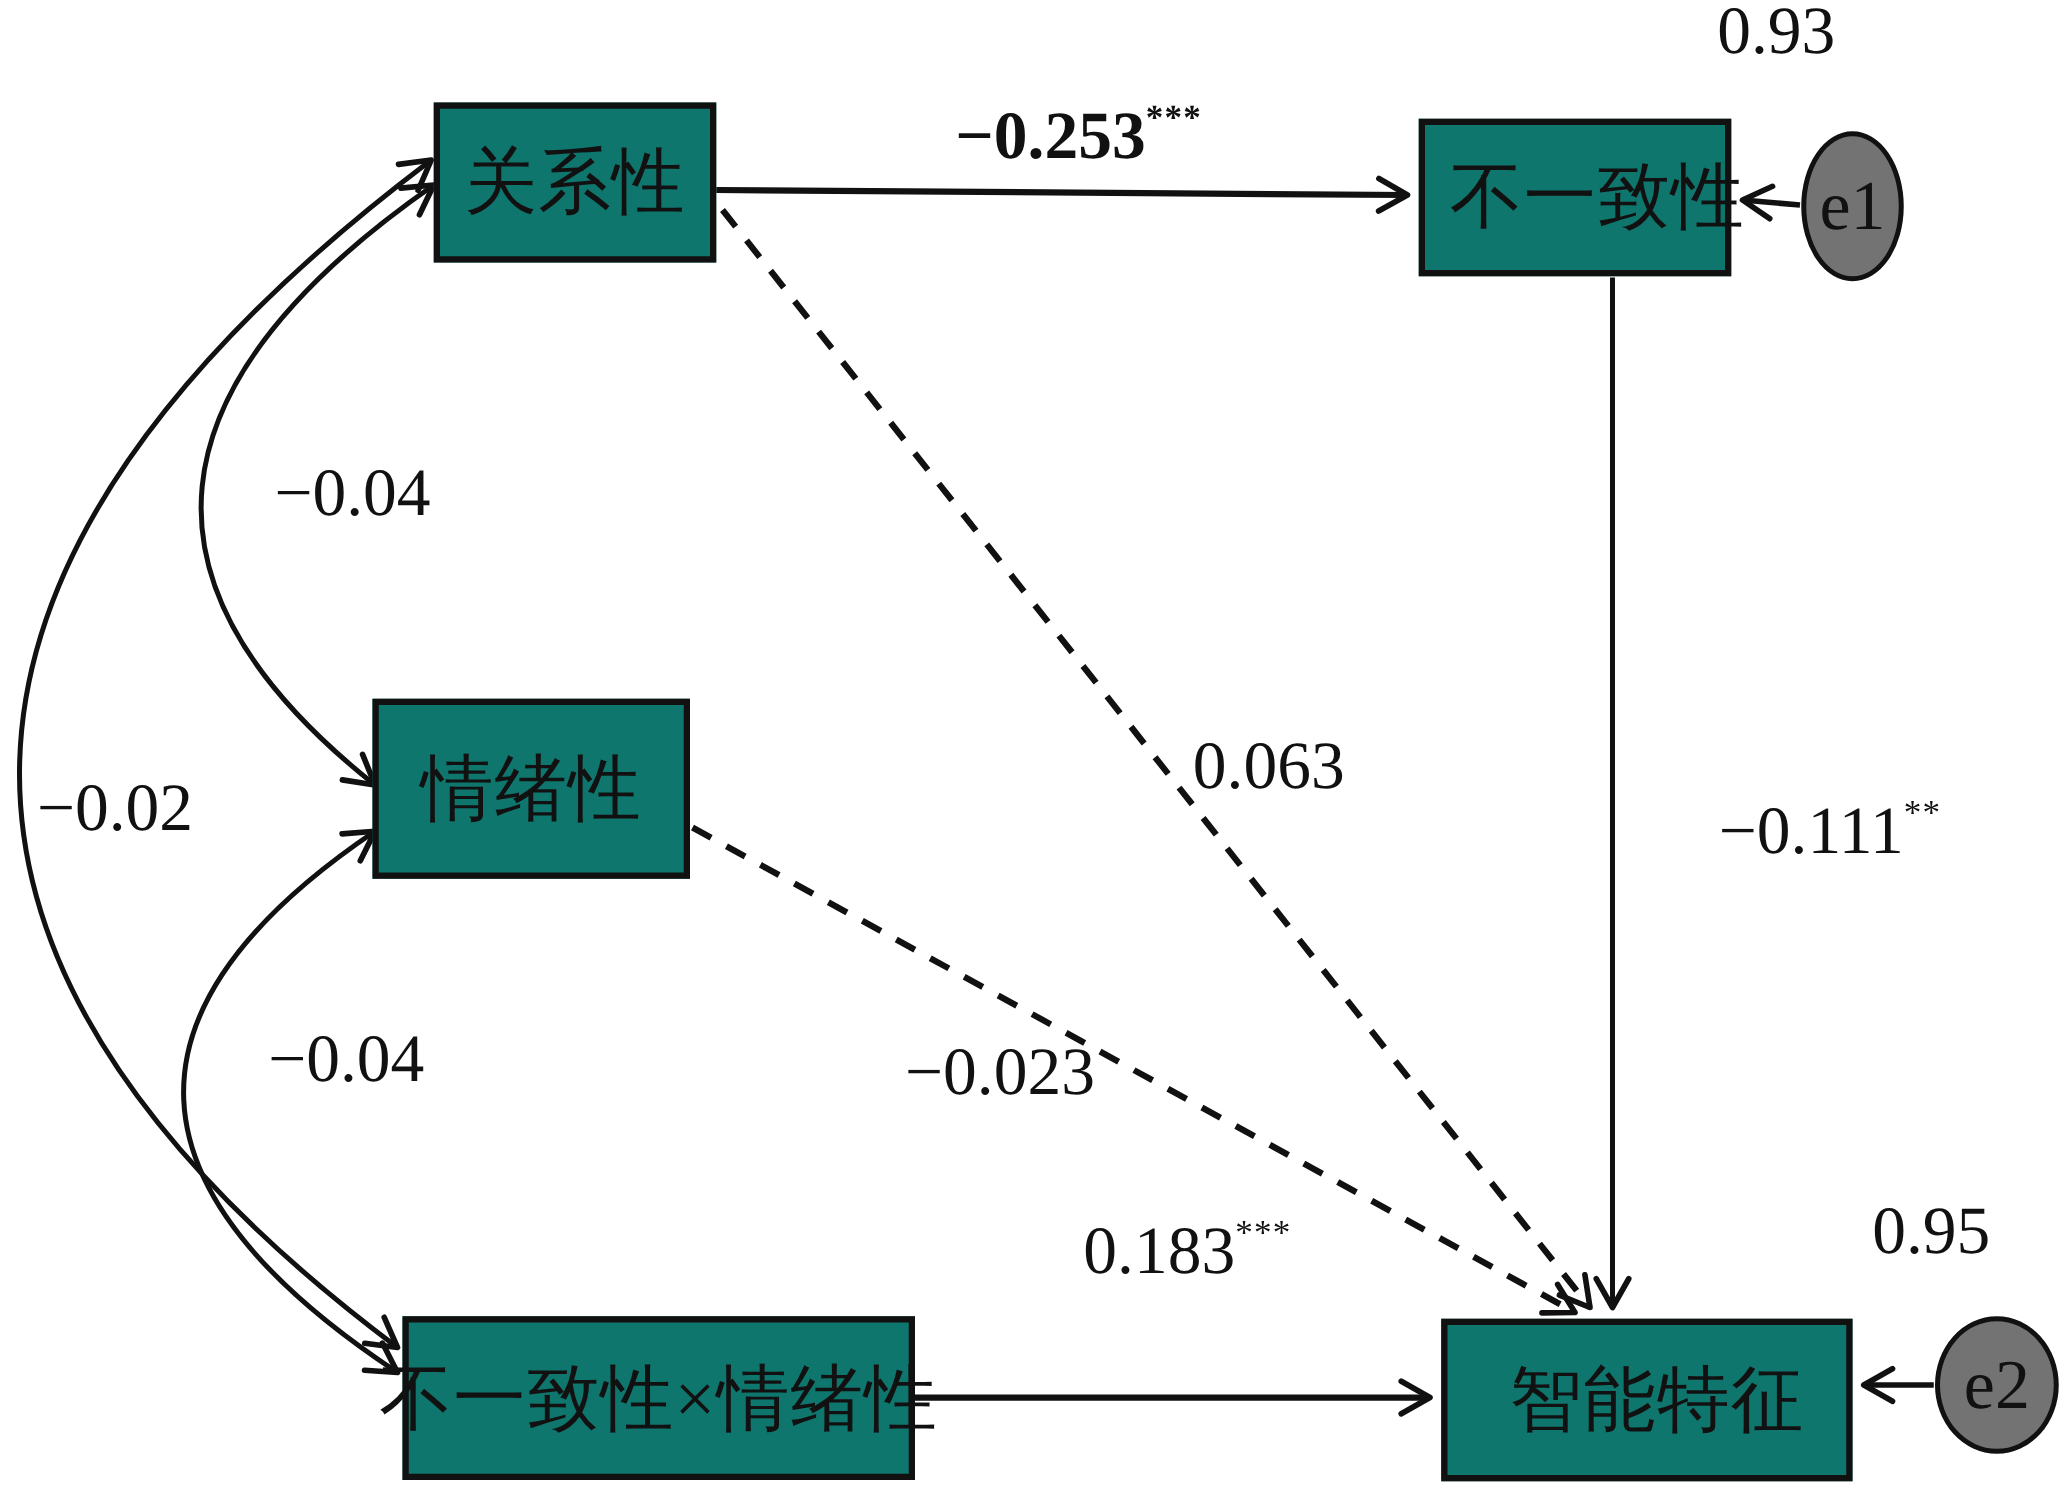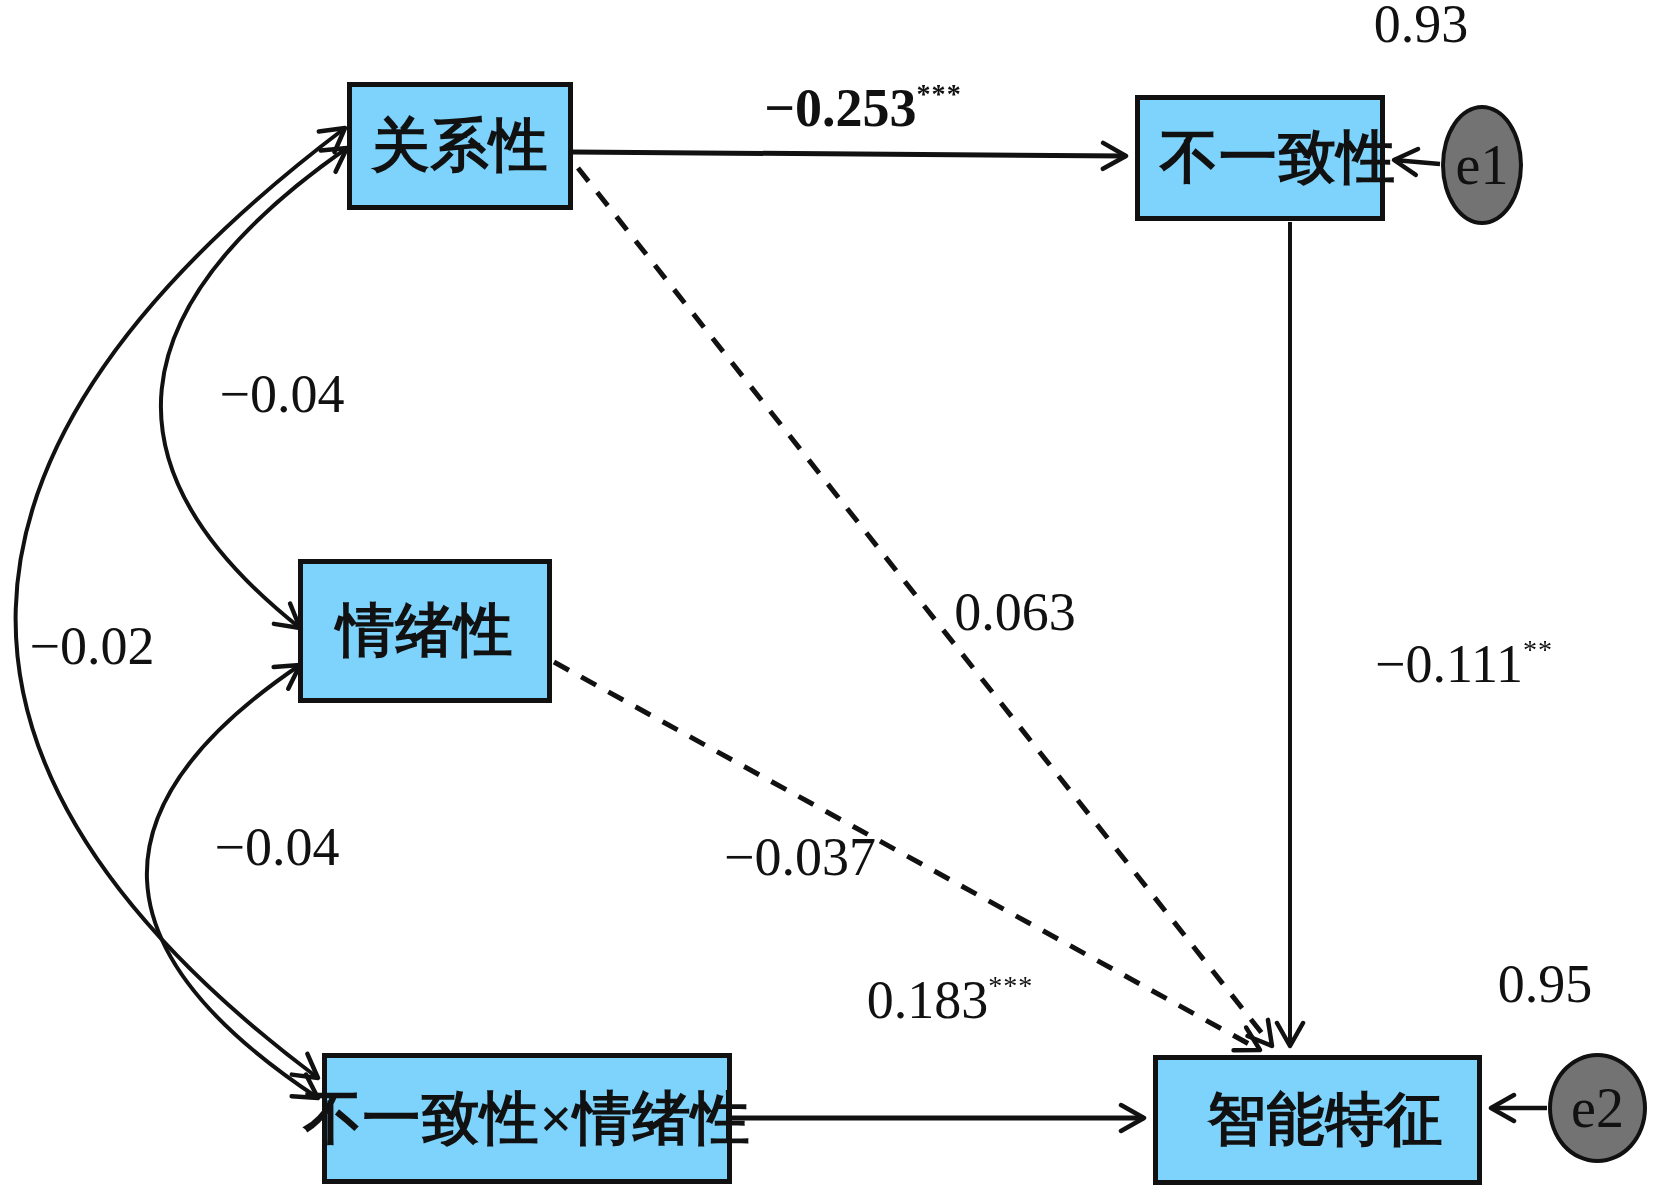--- a/index.html
+++ b/index.html
@@ -20,26 +20,26 @@
     position: absolute;
     left: 0;
     top: 0;
     width: 1654px;
     height: 1194px;
   }
   .node {
     position: absolute;
     box-sizing: border-box;
     border: 5px solid #111111;
-    background: #7dd3fc;
+    background: #0f766e;
     display: flex;
     align-items: center;
     justify-content: center;
     font-size: 58px;
-    font-weight: 700;
+    font-weight: 400;
     letter-spacing: 1px;
     white-space: nowrap;
   }
   .err {
     position: absolute;
     box-sizing: border-box;
     border: 4px solid #111111;
     border-radius: 50%;
     background: #737373;
     display: flex;
@@ -135,21 +135,21 @@
 
   <div class="lbl" style="left:950px; top:1000px;">
     <span>0.183</span><sup>***</sup>
   </div>
 
   <div class="lbl" style="left:1015px; top:612px;">
     <span>0.063</span><sup></sup>
   </div>
 
   <div class="lbl" style="left:800px; top:857px;">
-    <span>−0.037</span><sup></sup>
+    <span>−0.023</span><sup></sup>
   </div>
 
   <div class="lbl" style="left:282px; top:394px;">
     <span>−0.04</span><sup></sup>
   </div>
 
   <div class="lbl" style="left:92px; top:646px;">
     <span>−0.02</span><sup></sup>
   </div>
 

